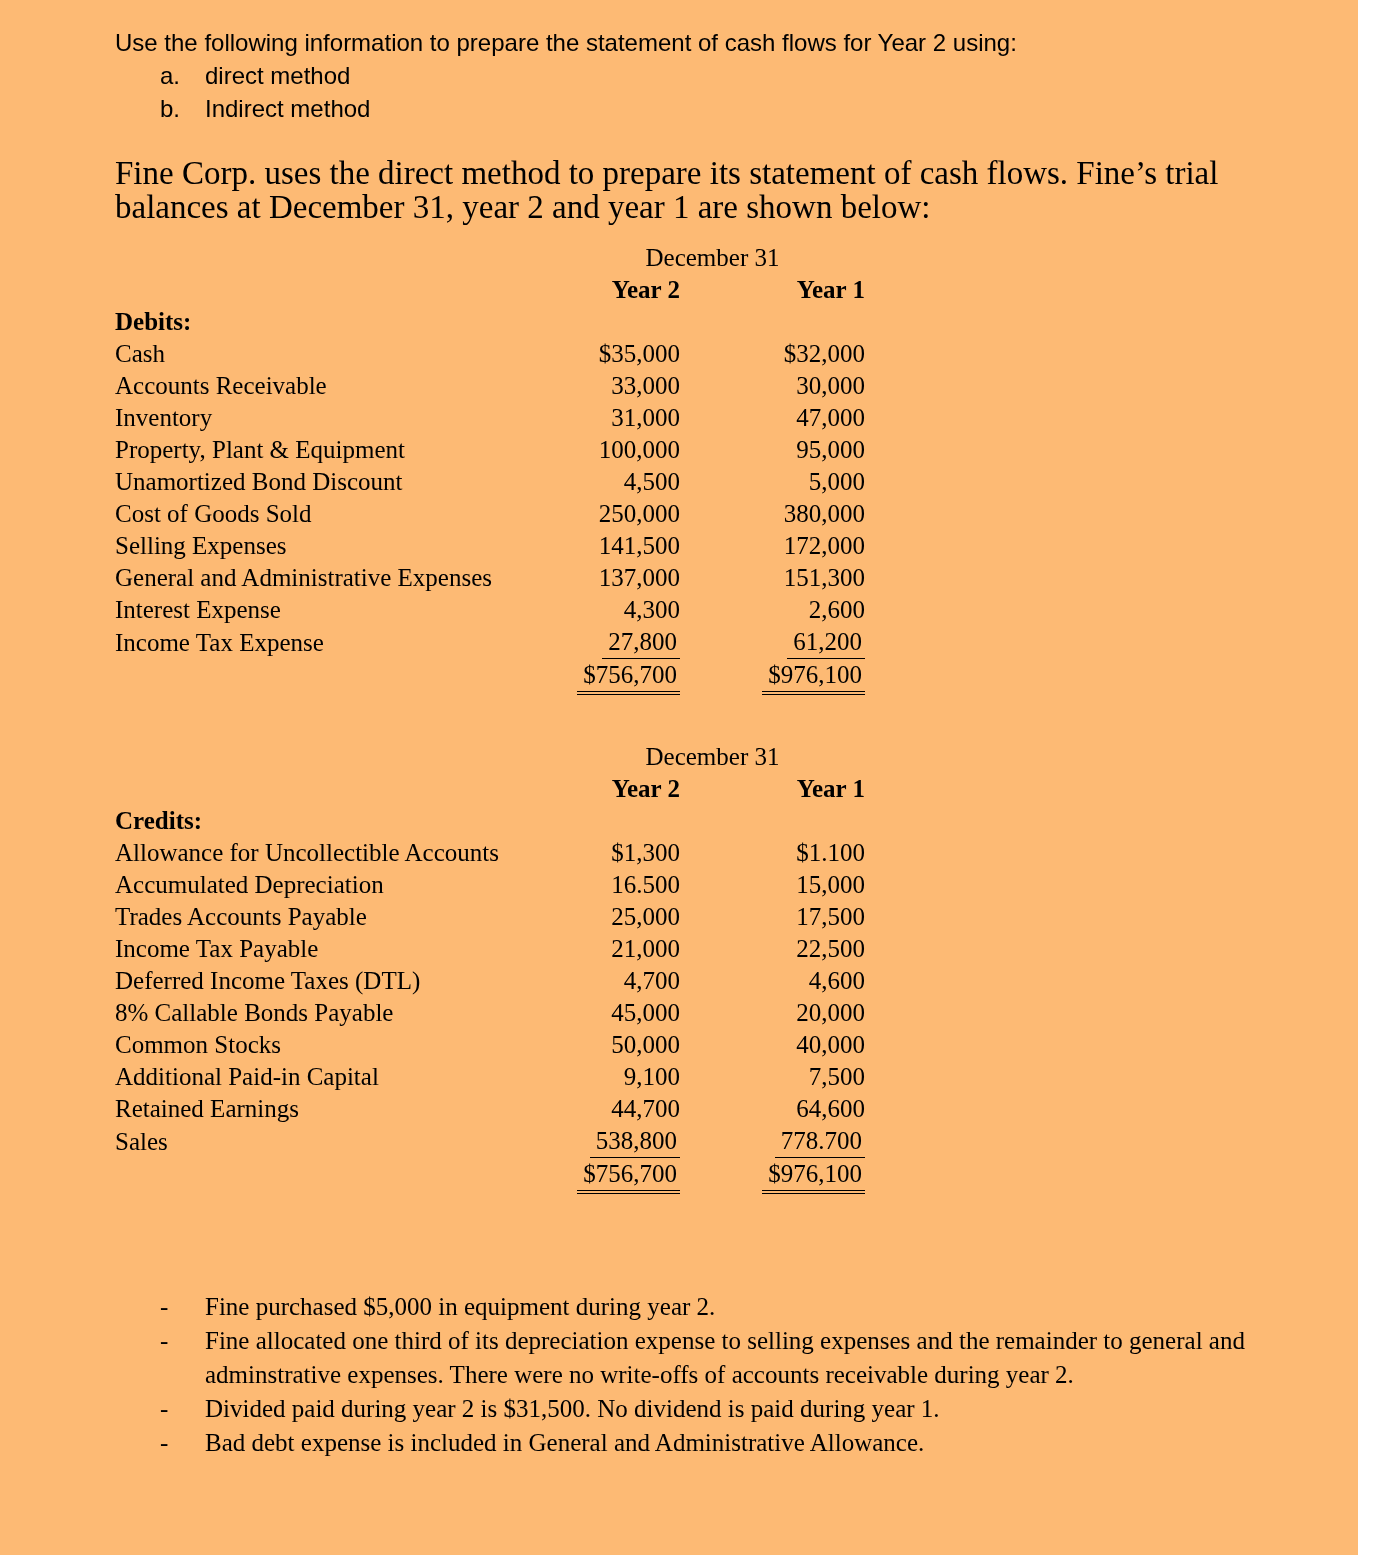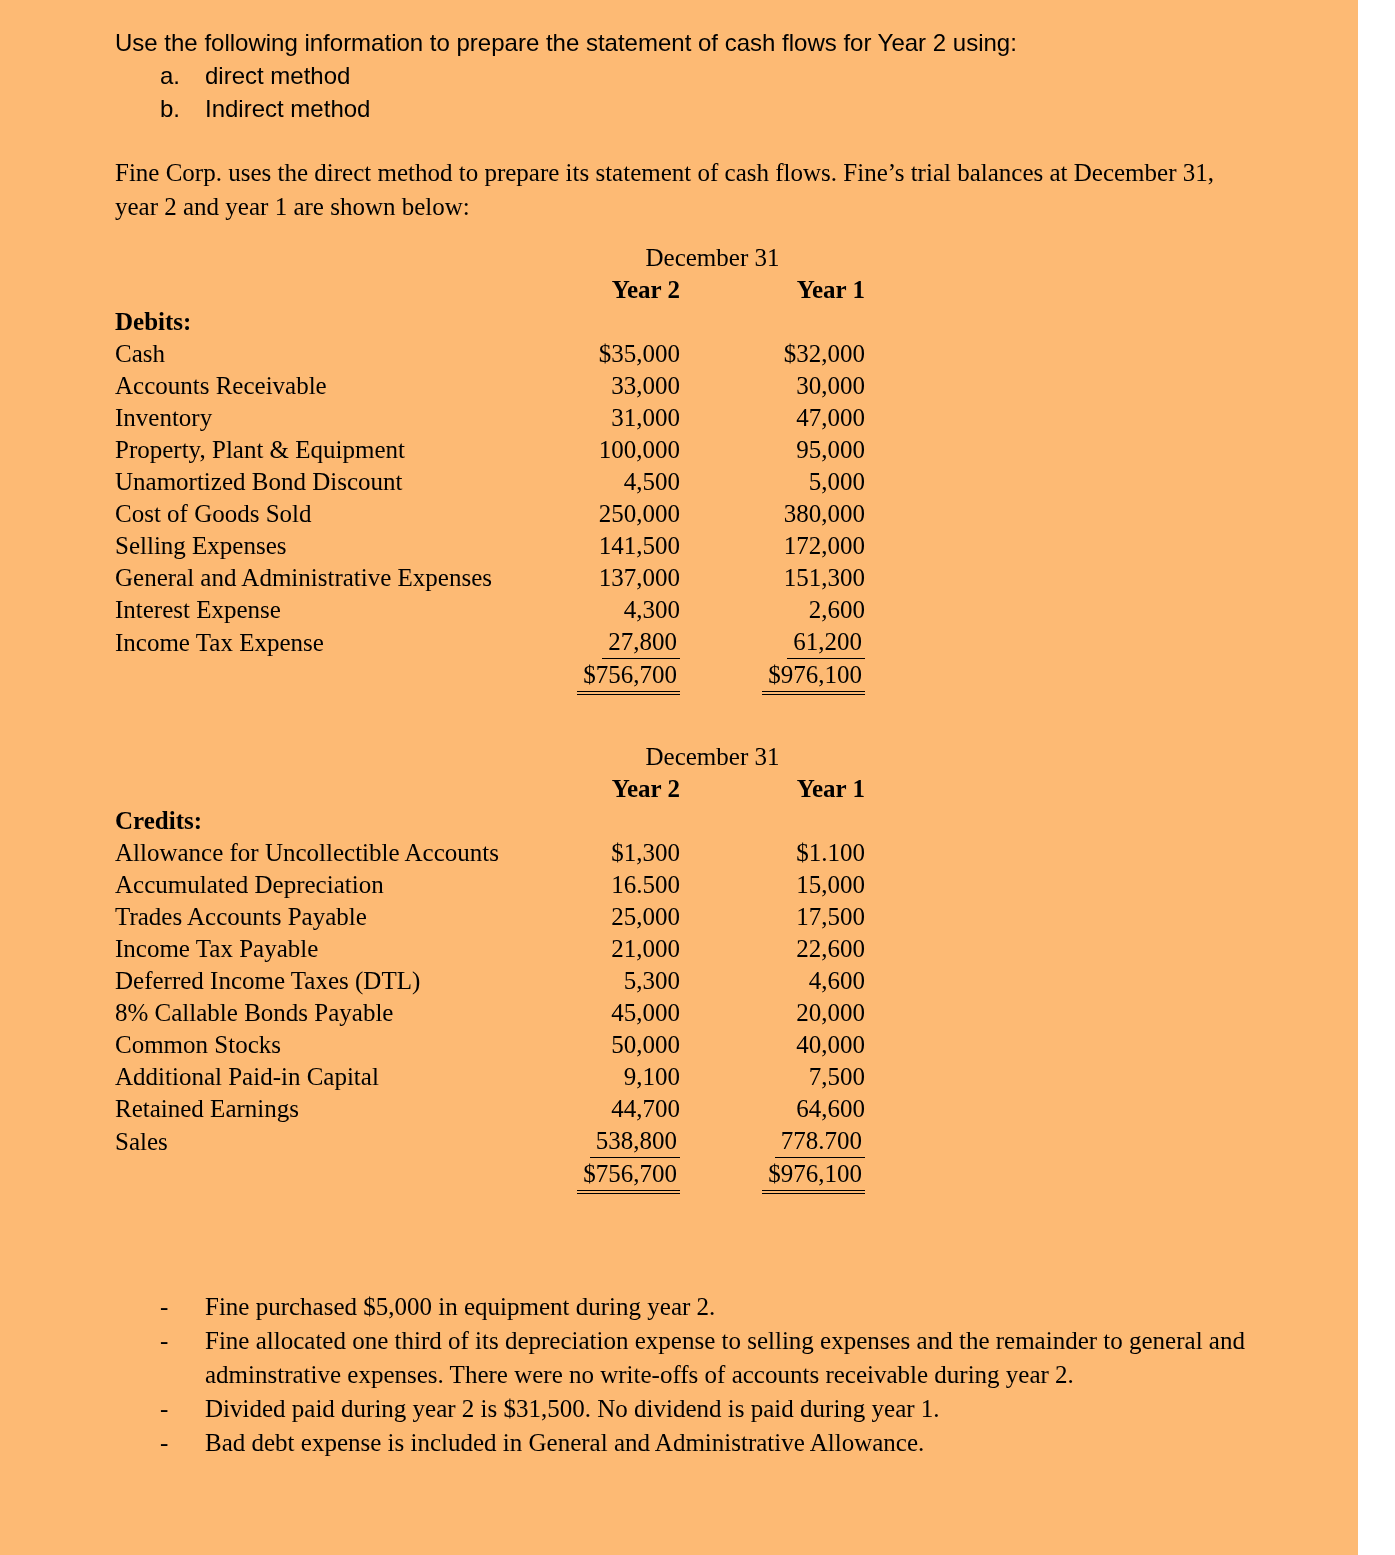--- a/index.html
+++ b/index.html
@@ -24,21 +24,21 @@
   }
   .title { margin: 0; }
   .item { display: flex; }
   .item .mk {
     width: 45px;
     margin-left: 45px;
     flex: 0 0 auto;
   }
   
   .para {
-    font-size: 25px;
+    font-size: 33px;
     line-height: 34px;
     margin: 31px 0 0 0;
   }
   
   #tables { margin-top: 18px; }
   table.tb {
     border-collapse: collapse;
     margin: 0 0 46px 0;
   }
   table.tb td {
@@ -205,25 +205,25 @@
             <td class="c-y1"><span>15,000</span></td>
           </tr>
           <tr>
             <td class="c-label">Trades Accounts Payable</td>
             <td class="c-y2"><span>25,000</span></td>
             <td class="c-y1"><span>17,500</span></td>
           </tr>
           <tr>
             <td class="c-label">Income Tax Payable</td>
             <td class="c-y2"><span>21,000</span></td>
-            <td class="c-y1"><span>22,600</span></td>
+            <td class="c-y1"><span>22,500</span></td>
           </tr>
           <tr>
             <td class="c-label">Deferred Income Taxes (DTL)</td>
-            <td class="c-y2"><span>5,300</span></td>
+            <td class="c-y2"><span>4,700</span></td>
             <td class="c-y1"><span>4,600</span></td>
           </tr>
           <tr>
             <td class="c-label">8% Callable Bonds Payable</td>
             <td class="c-y2"><span>45,000</span></td>
             <td class="c-y1"><span>20,000</span></td>
           </tr>
           <tr>
             <td class="c-label">Common Stocks</td>
             <td class="c-y2"><span>50,000</span></td>

